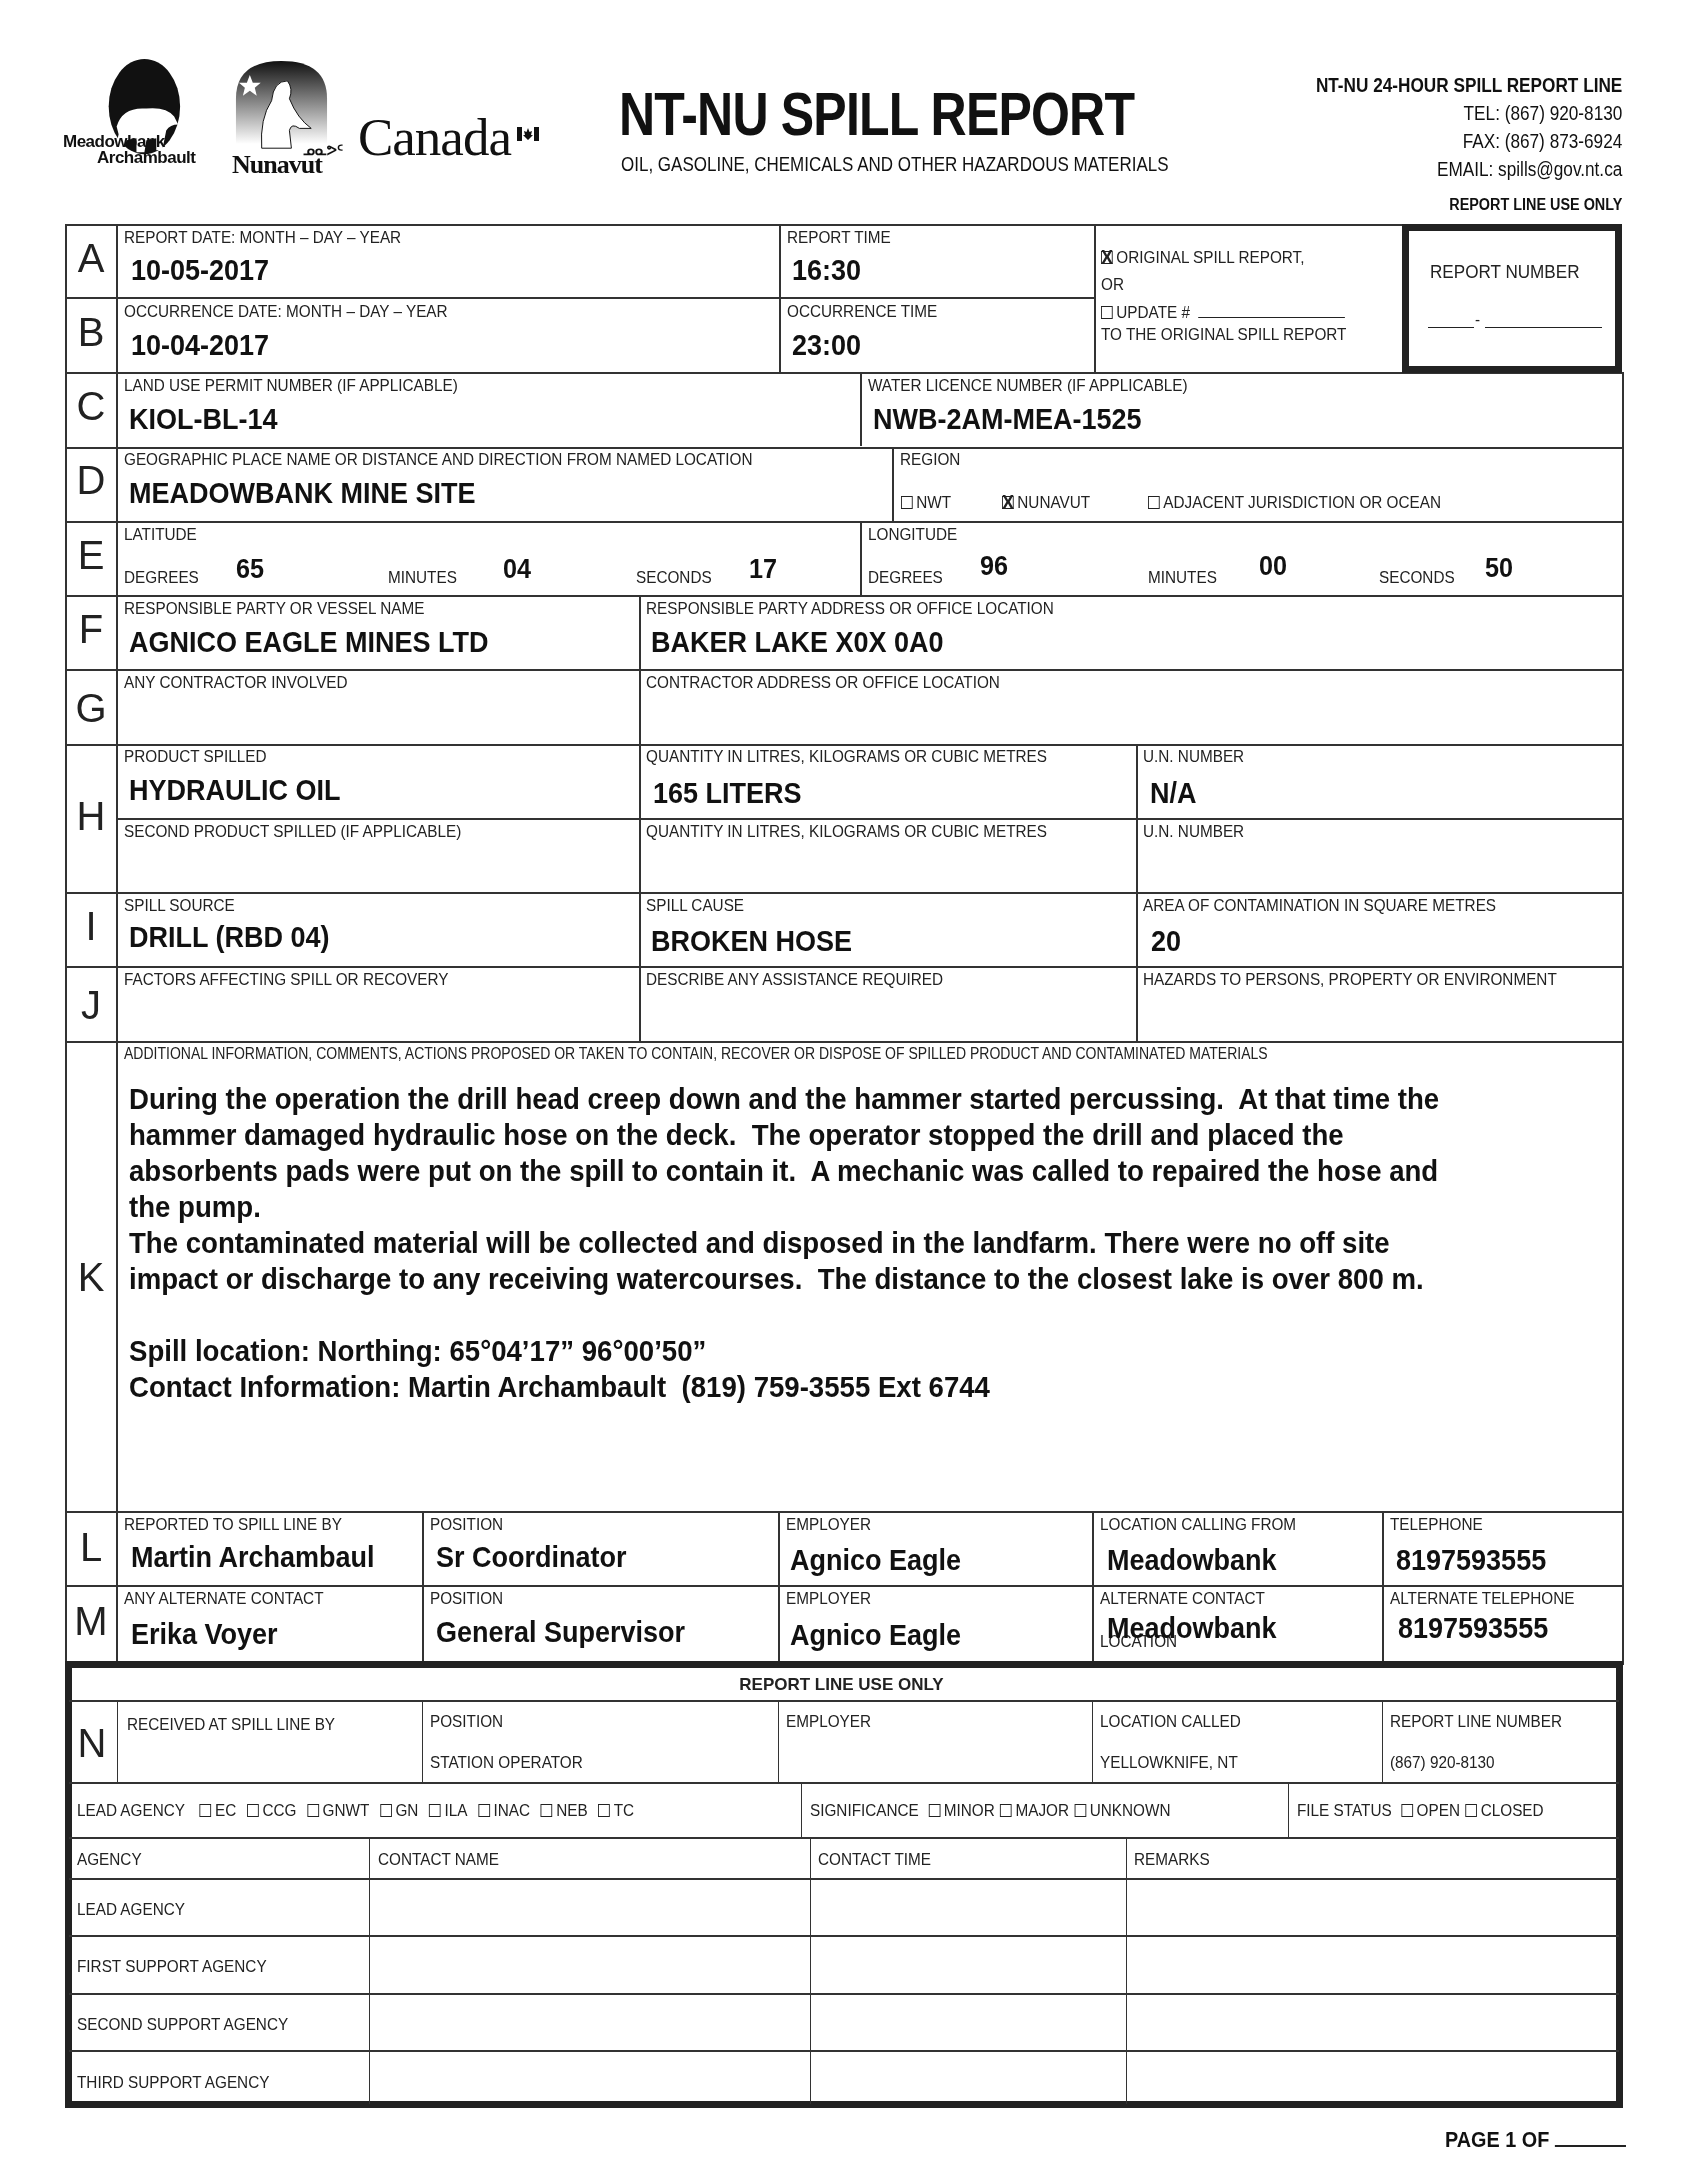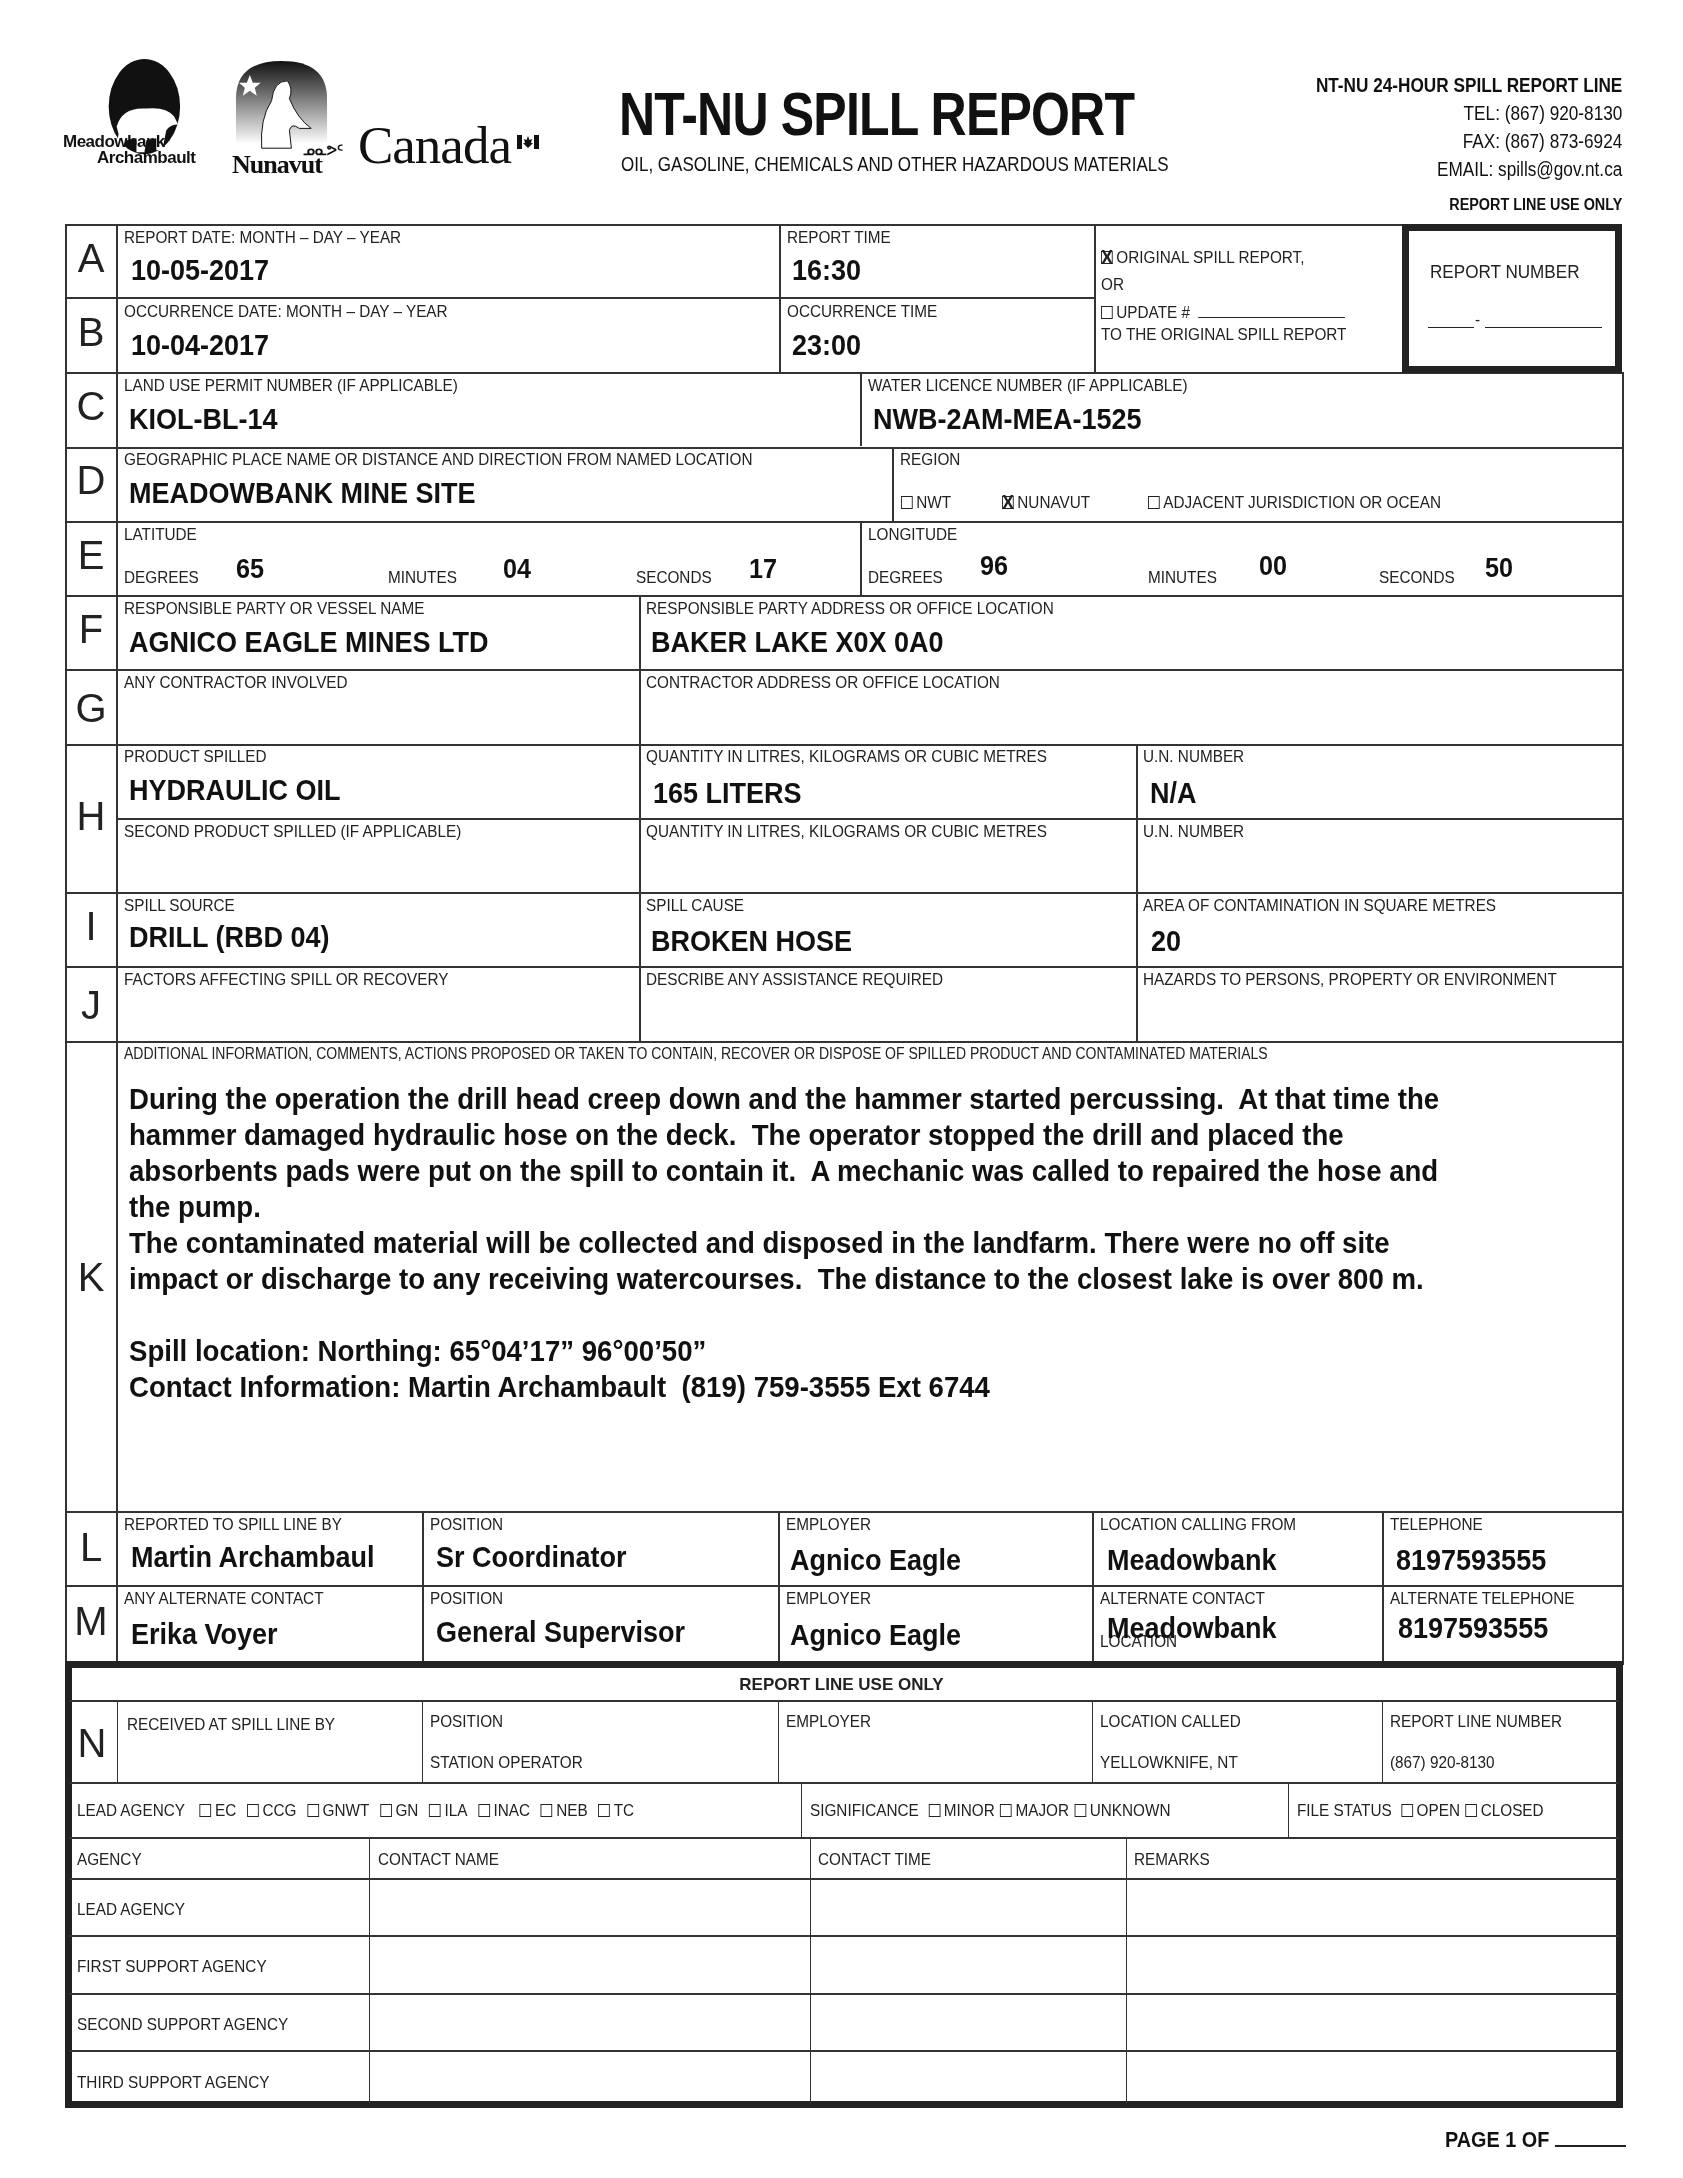--- a/index.html
+++ b/index.html
@@ -1,20 +1,20 @@
 <!DOCTYPE html>
 <html><head>
 <meta charset="utf-8">
 <style>
   * { box-sizing: border-box; margin: 0; padding: 0; }
   body { width: 1683px; height: 2178px; background: #fff; font-family: "Liberation Sans", sans-serif; color: #111; position: relative; overflow: hidden; }
   .abs { position: absolute; }
   .logo-nwt { left: 63px; top: 55px; width: 139px; height: 123px; }
   .logo-nu { left: 232px; top: 59px; width: 99px; height: 117px; }
-  .logo-ca { left: 358px; top: 115px; }
+  .logo-ca { left: 358px; top: 107px; }
   .canada-word { font-family: "Liberation Serif", serif; font-size: 53px; letter-spacing: -1px; color: #111; }
   .flag-mini { display: inline-block; position: relative; top: -14px; left: 2px; width: 22px; height: 14px; }
   .title { left: 619px; top: 79px; font-size: 61px; font-weight: bold; letter-spacing: -1px; transform: scaleX(0.82); transform-origin: left top; white-space: nowrap; }
   .subtitle { left: 621px; top: 153px; font-size: 20px; transform: scaleX(0.85); transform-origin: left top; white-space: nowrap; }
   .hotline { right: 61px; top: 71px; text-align: right; line-height: 28px; font-size: 20px; transform: scaleX(0.86); transform-origin: right top; }
   .hotline .hl-title { font-weight: bold; }
   .report-line-top { right: 61px; top: 196px; font-size: 16px; font-weight: bold; transform: scaleX(0.9); transform-origin: right top; }
   .hline { position: absolute; height: 0; border-top: 2px solid #333; }
   .vline { position: absolute; width: 0; border-left: 2px solid #333; }
   .thin { border-width: 1px; }

